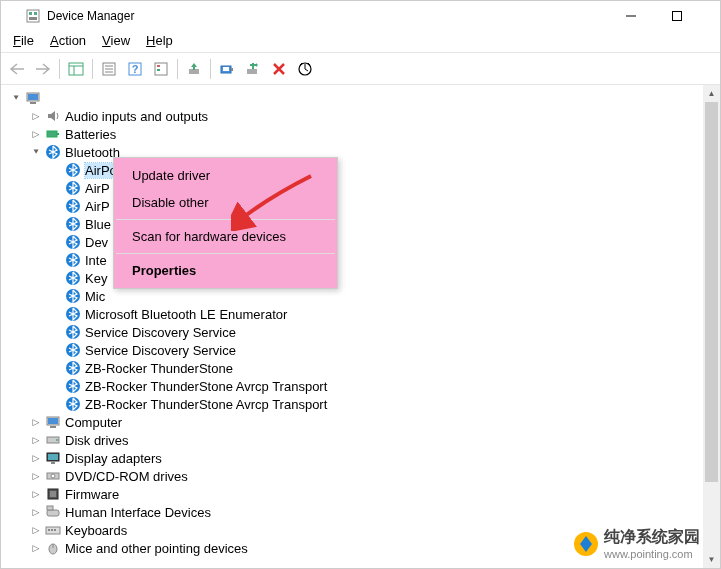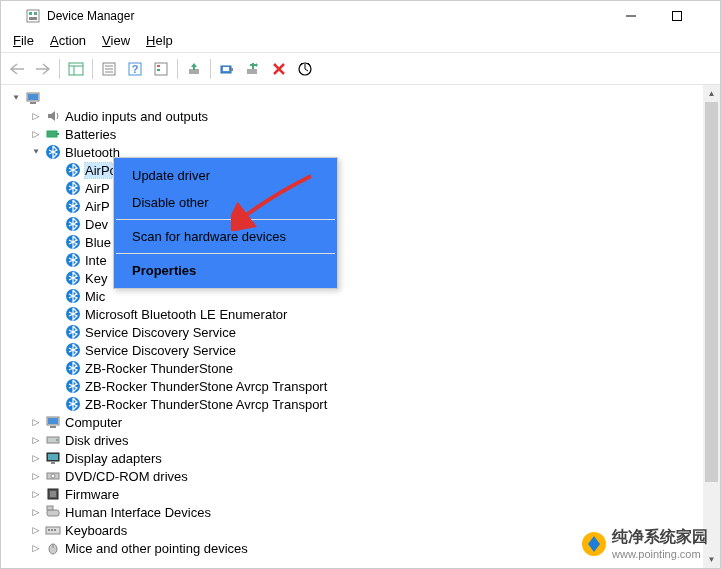--- a/index.html
+++ b/index.html
@@ -18,29 +18,29 @@
 .tree { padding: 4px 0 0 4px; position: relative; overflow: hidden; }
 .tree-row { display: flex; align-items: center; height: 18px; padding-right: 4px; white-space: nowrap; }
 .tree-row .expander { width: 14px; height: 14px; display: flex; align-items: center; justify-content: center; font-size: 9px; color: #666; margin-right: 2px; }
 .tree-row .icon { width: 16px; height: 16px; margin-right: 4px; display: flex; align-items: center; justify-content: center; flex-shrink: 0; }
 .tree-row .label { font-size: 13px; }
 .tree-row.selected { }
 .tree-row.selected .label { background: #cce8ff; outline: 1px dotted #99d1ff; }
 .indent-0 { padding-left: 4px; }
 .indent-1 { padding-left: 24px; }
 .indent-2 { padding-left: 44px; }
-.context-menu { position: absolute; left: 112px; top: 156px; width: 225px; background: #3b82f6; border: 1px solid #ccc; box-shadow: 2px 2px 6px rgba(0,0,0,0.2); padding: 4px 0; z-index: 10; }
+.context-menu { position: absolute; left: 112px; top: 156px; width: 225px; background: #f9a8d4; border: 1px solid #ccc; box-shadow: 2px 2px 6px rgba(0,0,0,0.2); padding: 4px 0; z-index: 10; }
 .ctx-item { padding: 6px 18px; font-size: 13px; }
 .ctx-item.bold { font-weight: 700; }
 .ctx-sep { height: 1px; background: #ddd; margin: 3px 2px; }
 .arrow { position: absolute; left: 230px; top: 170px; z-index: 20; pointer-events: none; }
 .scrollbar-v { position: absolute; right: 0; top: 84px; bottom: 0; width: 17px; background: #f0f0f0; }
 .scrollbar-btn { width: 17px; height: 17px; background: #f0f0f0; display: flex; align-items: center; justify-content: center; font-size: 8px; color: #606060; }
 .scrollbar-thumb { position: absolute; left: 2px; right: 2px; top: 17px; height: 380px; background: #cdcdcd; }
-.watermark { position: absolute; right: 12px; bottom: 8px; display: flex; align-items: center; gap: 4px; font-size: 12px; color: #666; z-index: 30; }
+.watermark { position: absolute; right: 20px; bottom: 8px; display: flex; align-items: center; gap: 4px; font-size: 12px; color: #666; z-index: 30; }
 .watermark .wm-title { font-weight: 700; font-size: 16px; color: #444; }
 .watermark .wm-url { font-size: 11px; color: #888; }
 .wm-logo { width: 28px; height: 28px; }
 </style>
 </head>
 <body>
 
 <div class="titlebar">
   <span class="app-icon">
     <svg viewBox="0 0 16 16" width="16" height="16">
@@ -225,31 +225,31 @@
       <span class="label">AirP</span>
     </div>
   <div class="tree-row indent-2">
       <span class="expander"></span>
       <span class="icon">
         <svg width="16" height="16">
           <circle cx="8" cy="8" r="7" fill="#1e7fd6"></circle>
           <path d="M8 2 V14 L12 10 L4 6 M8 2 L12 6 L4 10" stroke="#fff" fill="none" stroke-width="1.2"></path>
         </svg>
       </span>
+      <span class="label">Blue</span>
+    </div>
+  <div class="tree-row indent-2">
+      <span class="expander"></span>
+      <span class="icon">
+        <svg width="16" height="16">
+          <circle cx="8" cy="8" r="7" fill="#1e7fd6"></circle>
+          <path d="M8 2 V14 L12 10 L4 6 M8 2 L12 6 L4 10" stroke="#fff" fill="none" stroke-width="1.2"></path>
+        </svg>
+      </span>
       <span class="label">Dev</span>
-    </div>
-  <div class="tree-row indent-2">
-      <span class="expander"></span>
-      <span class="icon">
-        <svg width="16" height="16">
-          <circle cx="8" cy="8" r="7" fill="#1e7fd6"></circle>
-          <path d="M8 2 V14 L12 10 L4 6 M8 2 L12 6 L4 10" stroke="#fff" fill="none" stroke-width="1.2"></path>
-        </svg>
-      </span>
-      <span class="label">Blue</span>
     </div>
   <div class="tree-row indent-2">
       <span class="expander"></span>
       <span class="icon">
         <svg width="16" height="16">
           <circle cx="8" cy="8" r="7" fill="#1e7fd6"></circle>
           <path d="M8 2 V14 L12 10 L4 6 M8 2 L12 6 L4 10" stroke="#fff" fill="none" stroke-width="1.2"></path>
         </svg>
       </span>
       <span class="label">Inte</span>

